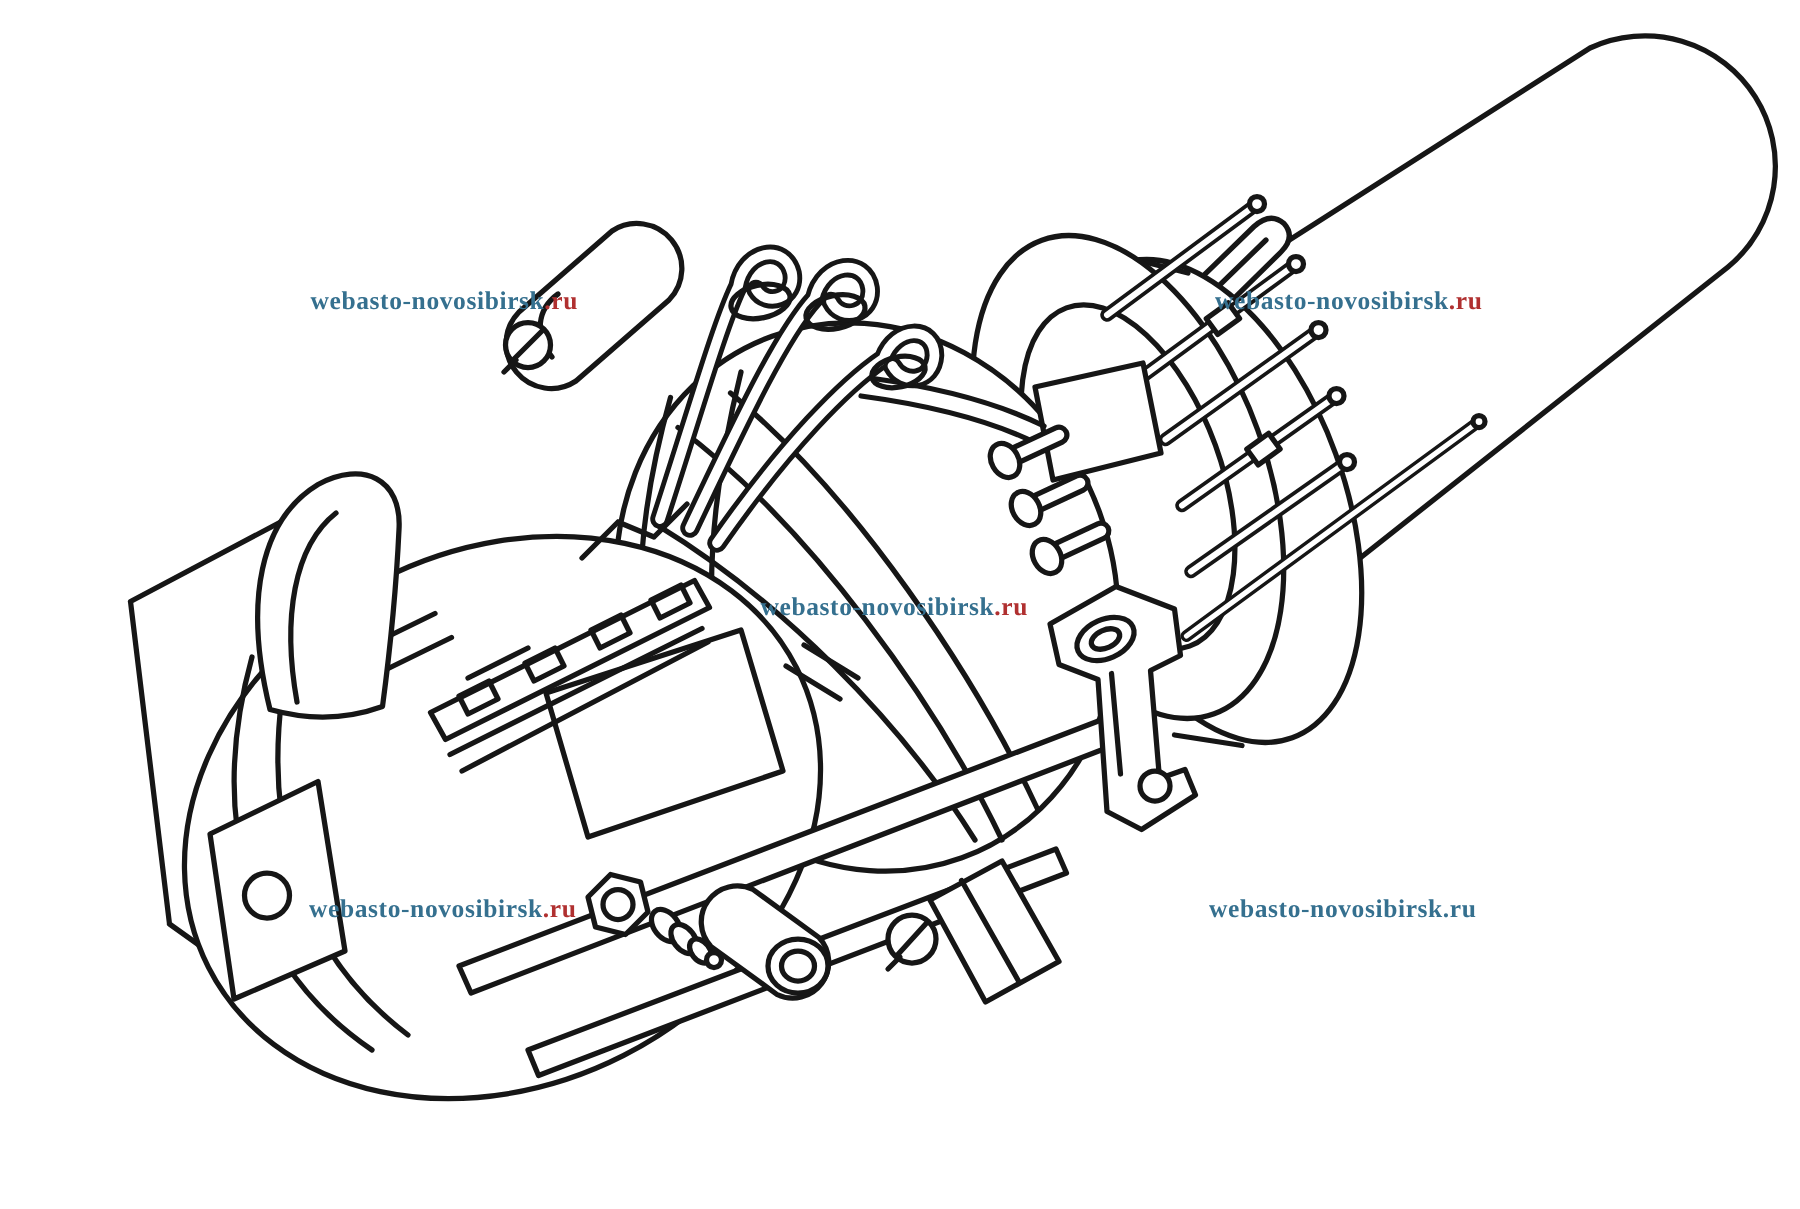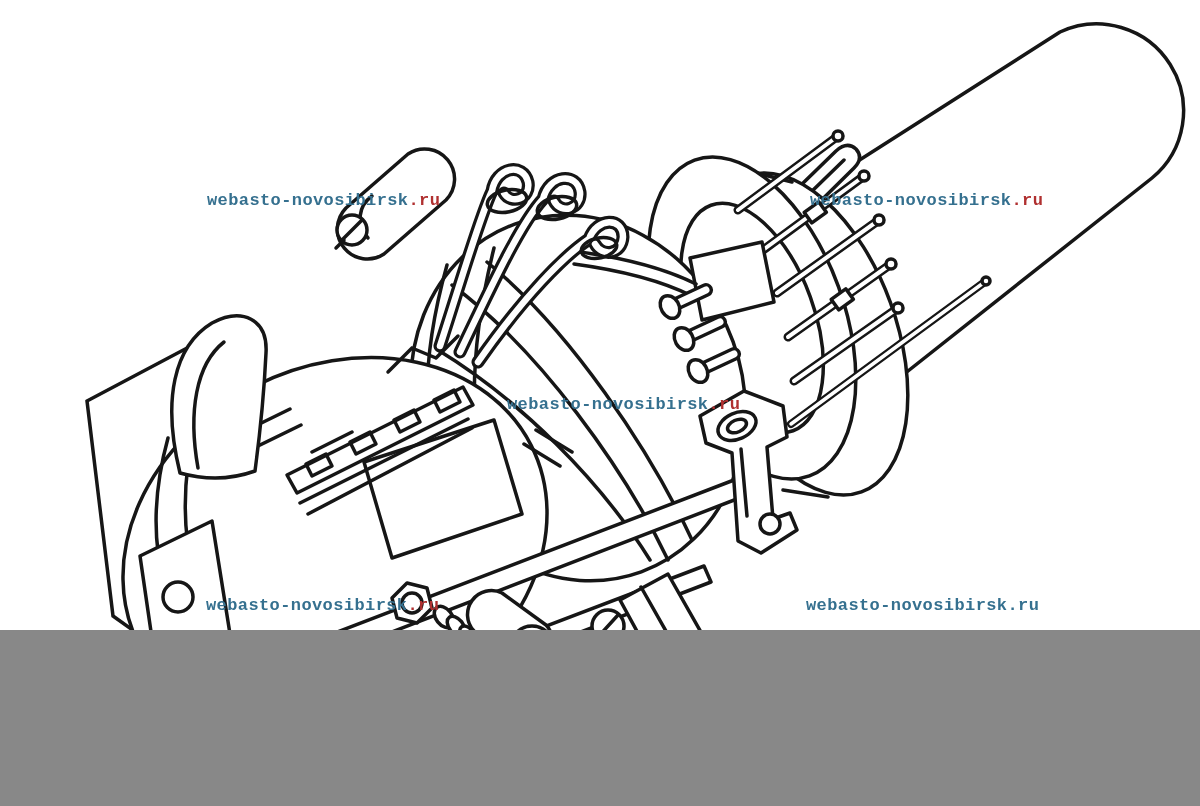--- a/index.html
+++ b/index.html
@@ -1,18 +1,18 @@
 <!DOCTYPE html>
 <html><head>
 <meta charset="utf-8">
 <style>
   html,body{margin:0;padding:0;background:#888;}
   .canvas{
-    position:relative;width:1200px;height:630px;background:#ffffff;
-    overflow:hidden;font-family:Liberation Mono, monospace;
+    position:relative;width:1200px;height:806px;background:#ffffff;
+    overflow:hidden;font-family:Liberation Serif, serif;
   }
   .drawing-svg{position:absolute;left:0;top:0;}
   .wm{
     position:absolute;font-weight:bold;font-size:17px;letter-spacing:.4px;
     white-space:nowrap;line-height:1;user-select:none;
   }
   .wm-tl{left:207px;top:192px}
   .wm-tr{left:810px;top:192px}
   .wm-c {left:507px;top:396px}
   .wm-bl{left:206px;top:597px}

